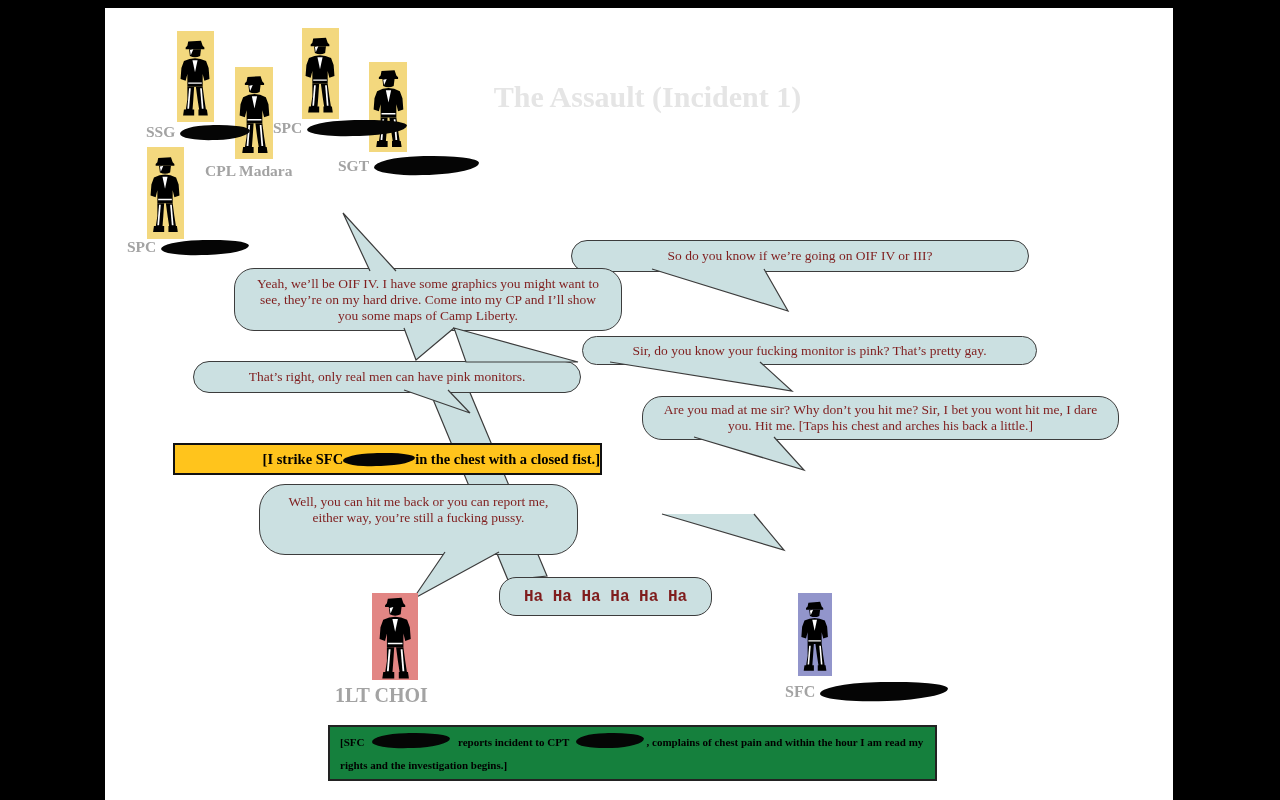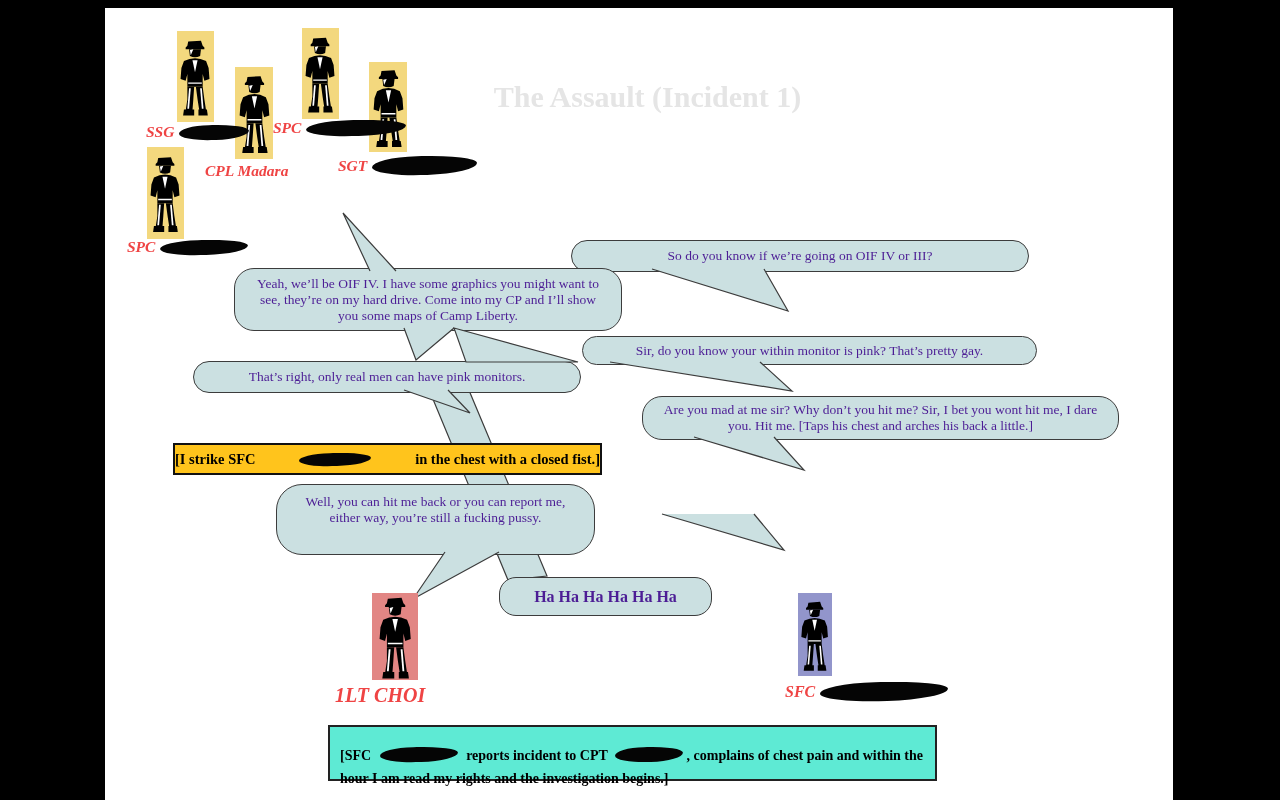--- a/index.html
+++ b/index.html
@@ -5,36 +5,36 @@
   html,body{margin:0;padding:0;background:#000;}
   #stage{position:relative;width:1280px;height:800px;background:#000;overflow:hidden;
          font-family:"Liberation Serif",serif;}
   #canvas{position:absolute;left:105px;top:8px;width:1068px;height:792px;background:#fff;}
   svg.layer{position:absolute;left:0;top:0;width:1280px;height:800px;pointer-events:none;}
   #band-layer{z-index:1;}
   #tail-layer{z-index:3;}
   .tail{fill:#cbe0e1;stroke:#3c3c3c;stroke-width:1.2;}
   .bubble{position:absolute;z-index:2;background:#cbe0e1;border:1px solid #3c3c3c;
           box-sizing:border-box;display:flex;align-items:center;justify-content:center;
-          text-align:center;font-size:13.5px;color:#4c1d95;}
+          text-align:center;font-size:13.5px;color:#7f1d1d;}
   .r16{border-radius:16px;} .r20{border-radius:20px;margin-left:40px;} .r26{border-radius:26px;}
-  .bubble.bold{font-weight:bold;font-size:16px;border-radius:17px;}
+  .bubble.bold{font-weight:bold;font-size:16px;border-radius:17px;font-family:Liberation Mono, monospace;}
   .ybox{position:absolute;z-index:4;box-sizing:border-box;font-weight:bold;color:#000;}
   #strike-box{left:173px;top:443px;width:429px;height:32px;background:#ffc41c;
-              border:2px solid #111;display:flex;align-items:center;justify-content:space-between;
+              border:2px solid #111;display:flex;align-items:center;justify-content:flex-end;
               font-size:14.5px;}
-  #report-box{left:328px;top:725px;width:609px;height:56px;background:#5eead4;
-              border:2px solid #222;font-size:14px;line-height:23px;padding:17px 10px;}
+  #report-box{left:328px;top:725px;width:609px;height:56px;background:#15803d;
+              border:2px solid #222;font-size:11px;line-height:23px;padding:4px 10px;}
   .redact{display:inline-block;background:#050505;
           border-radius:45% 55% 50% 48% / 55% 45% 60% 50%;
           transform:rotate(-1.5deg);vertical-align:-2px;}
   .figure{position:absolute;z-index:4;display:flex;align-items:flex-end;justify-content:center;}
   .figure svg{width:92%;height:97%;display:block;}
   .flabel{position:absolute;z-index:5;display:flex;align-items:center;gap:5px;
-          font-weight:bold;font-size:15.5px;color:#ef4444;white-space:nowrap;font-style:italic;}
+          font-weight:bold;font-size:15.5px;color:#a3a3a3;white-space:nowrap;}
   #title{position:absolute;z-index:5;left:450px;top:80px;width:395px;text-align:center;
          font-weight:bold;font-size:30px;color:#e5e5e5;}
   #b7{align-items:flex-start;padding-top:9px;}
 </style>
 </head>
 <body>
 
 <div id="stage">
   <div id="canvas"></div>
 
@@ -63,33 +63,33 @@
 
   <div class="bubble r16" id="b1" style="left:571px;top:240px;width:458px;height:32px">
     <span>So do you know if we’re going on OIF IV or III?</span>
   </div>
 
   <div class="bubble r20" id="b2" style="left:194px;top:268px;width:388px;height:63px;padding:0 14px">
     <span>Yeah, we’ll be OIF IV. I have some graphics you might want to see, they’re on my hard drive. Come into my CP and I’ll show you some maps of Camp Liberty.</span>
   </div>
 
   <div class="bubble r16" id="b3" style="left:582px;top:336px;width:455px;height:29px">
-    <span>Sir, do you know your within monitor is pink? That’s pretty gay.</span>
+    <span>Sir, do you know your fucking monitor is pink? That’s pretty gay.</span>
   </div>
 
   <div class="bubble r16" id="b4" style="left:193px;top:361px;width:388px;height:32px">
     <span>That’s right, only real men can have pink monitors.</span>
   </div>
 
   <div class="bubble r20" id="b5" style="left:602px;top:396px;width:477px;height:44px;padding:0 16px">
     <span>Are you mad at me sir? Why don’t you hit me? Sir, I bet you wont hit me, I dare you. Hit me. [Taps his chest and arches his back a little.]</span>
   </div>
 
 
-  <div class="bubble r26" id="b7" style="left:276px;top:484px;width:319px;height:71px;padding-left:18px;padding-right:18px">
+  <div class="bubble r26" id="b7" style="left:259px;top:484px;width:319px;height:71px;padding-left:18px;padding-right:18px">
     <span>Well, you can hit me back or you can report me, either way, you’re still a fucking pussy.</span>
   </div>
 
   <div class="bubble bold" id="b8" style="left:499px;top:577px;width:213px;height:39px">
     <span>Ha Ha Ha Ha Ha Ha</span>
   </div>
 
   <svg class="layer" id="tail-layer">
     <path class="tail" d="M764,269 L788,311 L652,269"></path>
     <path class="tail" d="M370,271 L343,213 L396,271"></path>

